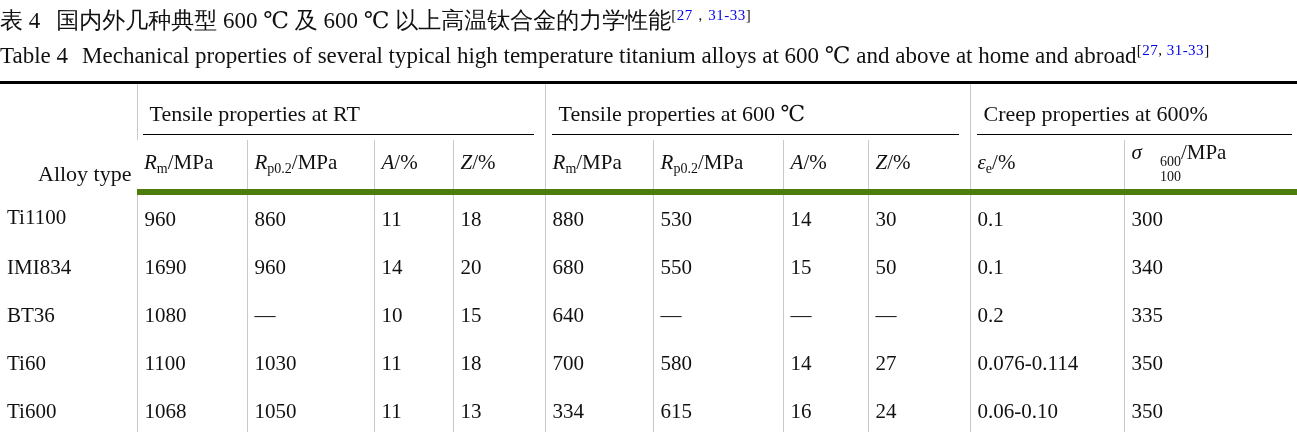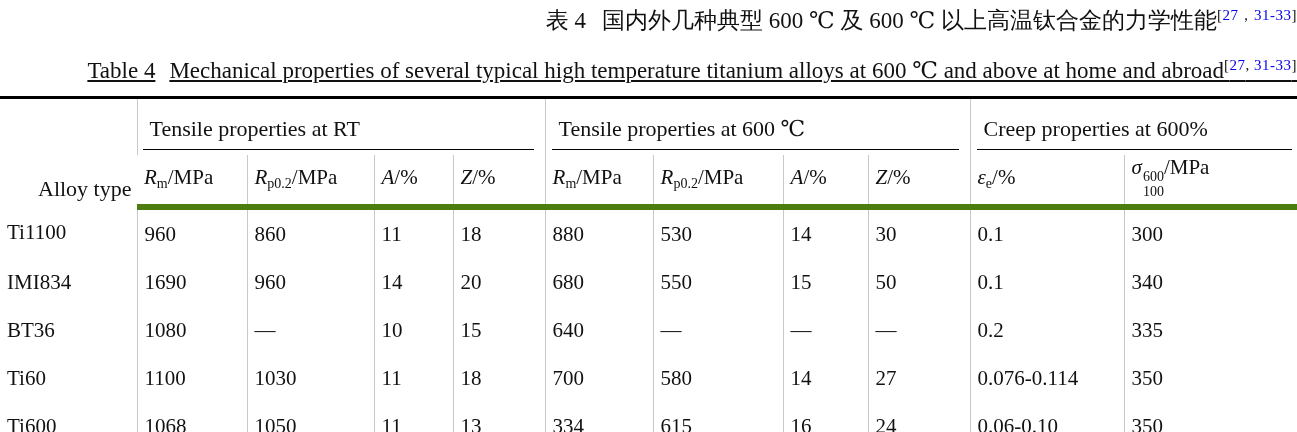--- a/index.html
+++ b/index.html
@@ -5,35 +5,34 @@
   html, body {
     margin: 0;
     padding: 0;
     width: 1297px;
     height: 432px;
     background: #ffffff;
     overflow: hidden;
     font-family: "Liberation Serif", "DejaVu Serif", serif;
     color: #111111;
   }
-  .titles { text-align: right; }
+  .titles { text-align: left; }
   .title-cn {
     margin-top: 5px;
     font-size: 23px;
     line-height: 32px;
     white-space: nowrap;
   }
   .title-cn .t-label { margin-right: 16px; }
   .title-en {
-    margin-top: 18px;
+    margin-top: 3px;
     margin-bottom: 9px;
     font-size: 23px;
     line-height: 32px;
     white-space: nowrap;
-    text-decoration: underline;
   }
   .title-en .t-label { margin-right: 14px; }
   sup.cite {
     font-size: 15px;
     line-height: 0;
     vertical-align: 8px;
     letter-spacing: 0.5px;
   }
   .cite .blue { color: #0000ee; }
 
@@ -84,21 +83,21 @@
     line-height: 0;
     vertical-align: -4px;
   }
   .stack {
     display: inline-flex;
     flex-direction: column;
     align-items: flex-start;
     font-size: 14px;
     line-height: 1.05;
     vertical-align: -7px;
-    margin-left: 1px;
+    margin-left: 18px;
   }
 </style>
 </head>
 <body>
 
 <div class="titles">
   <div class="title-cn">
     <span class="t-label">表 4</span><span>国内外几种典型 600 ℃ 及 600 ℃ 以上高温钛合金的力学性能</span><sup class="cite"><span>[</span><span class="blue">27</span><span>，</span><span class="blue">31-33</span><span>]</span></sup>
   </div>
   <div class="title-en">

